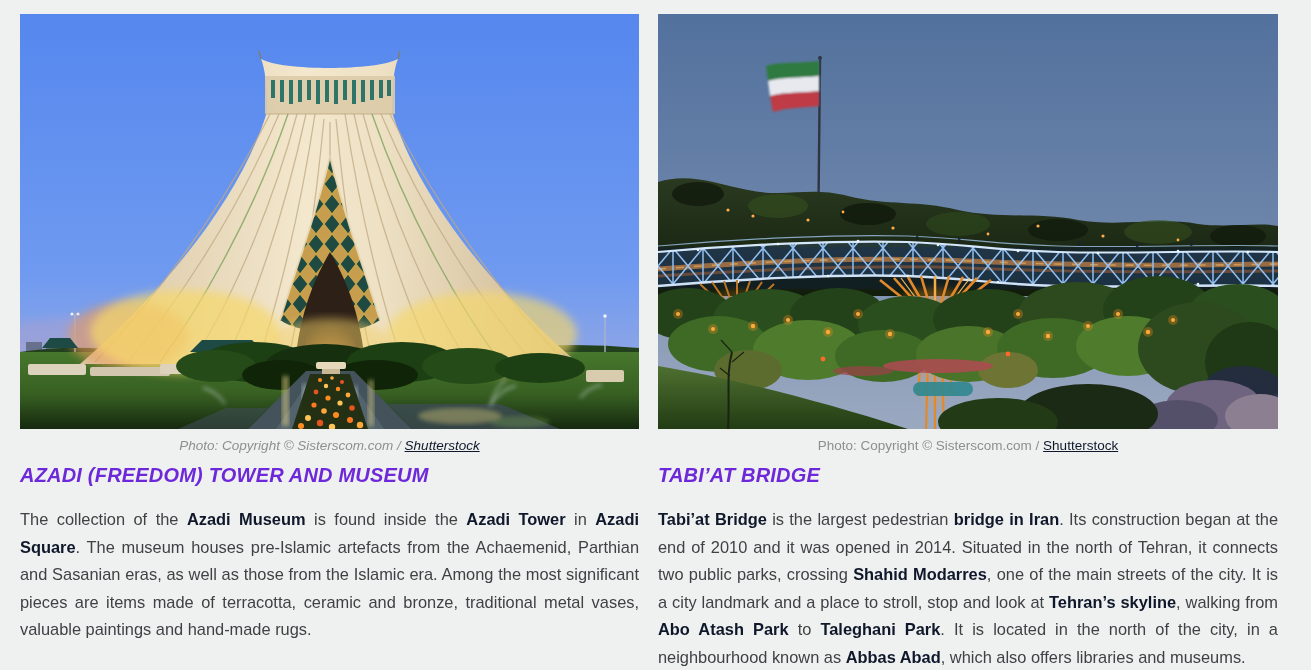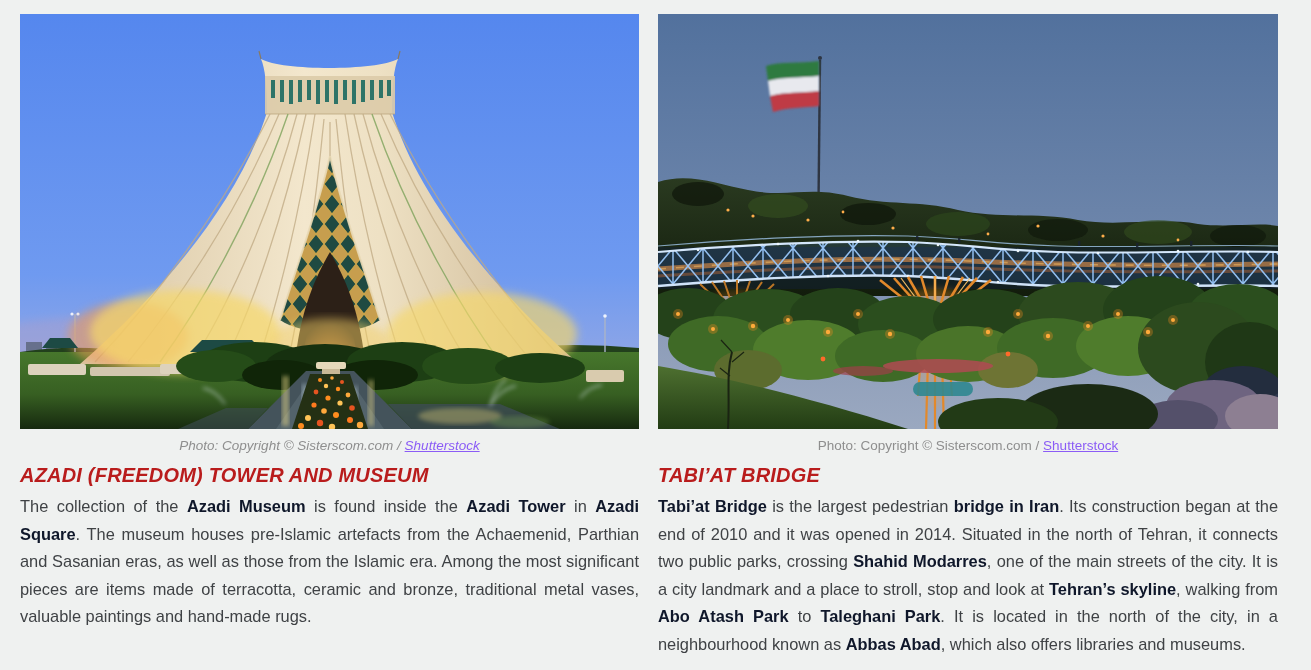--- a/index.html
+++ b/index.html
@@ -11,24 +11,24 @@
   .col{position:absolute;top:14px;}
   #col-azadi{left:20px;width:619px;}
   #col-tabiat{left:658px;width:620px;}
   .photo{width:100%;height:415px;display:block;overflow:hidden;}
   .photo svg{display:block;width:100%;height:100%;}
   .caption{
     text-align:center;font-size:13.5px;color:#8e8e8e;
     margin-top:7px;height:19px;line-height:19px;
   }
   .caption.italic{font-style:italic;}
-  .cap-link{color:#8b5cf6;text-decoration:underline;cursor:pointer;}
+  .cap-link{color:#0f172a;text-decoration:underline;cursor:pointer;}
   .heading{
-    margin:9px 0 6px 0;font-size:20px;line-height:23px;
-    font-weight:bold;font-style:italic;color:#b91c1c;letter-spacing:0.2px;
+    margin:9px 0 19px 0;font-size:20px;line-height:23px;
+    font-weight:bold;font-style:italic;color:#6d28d9;letter-spacing:0.2px;
   }
   .body-text{
     margin:0;font-size:16.4px;line-height:27.5px;color:#3f4245;
     text-align:justify;
   }
   .body-text b{color:#0f172a;}
 </style>
 </head>
 <body>
 

